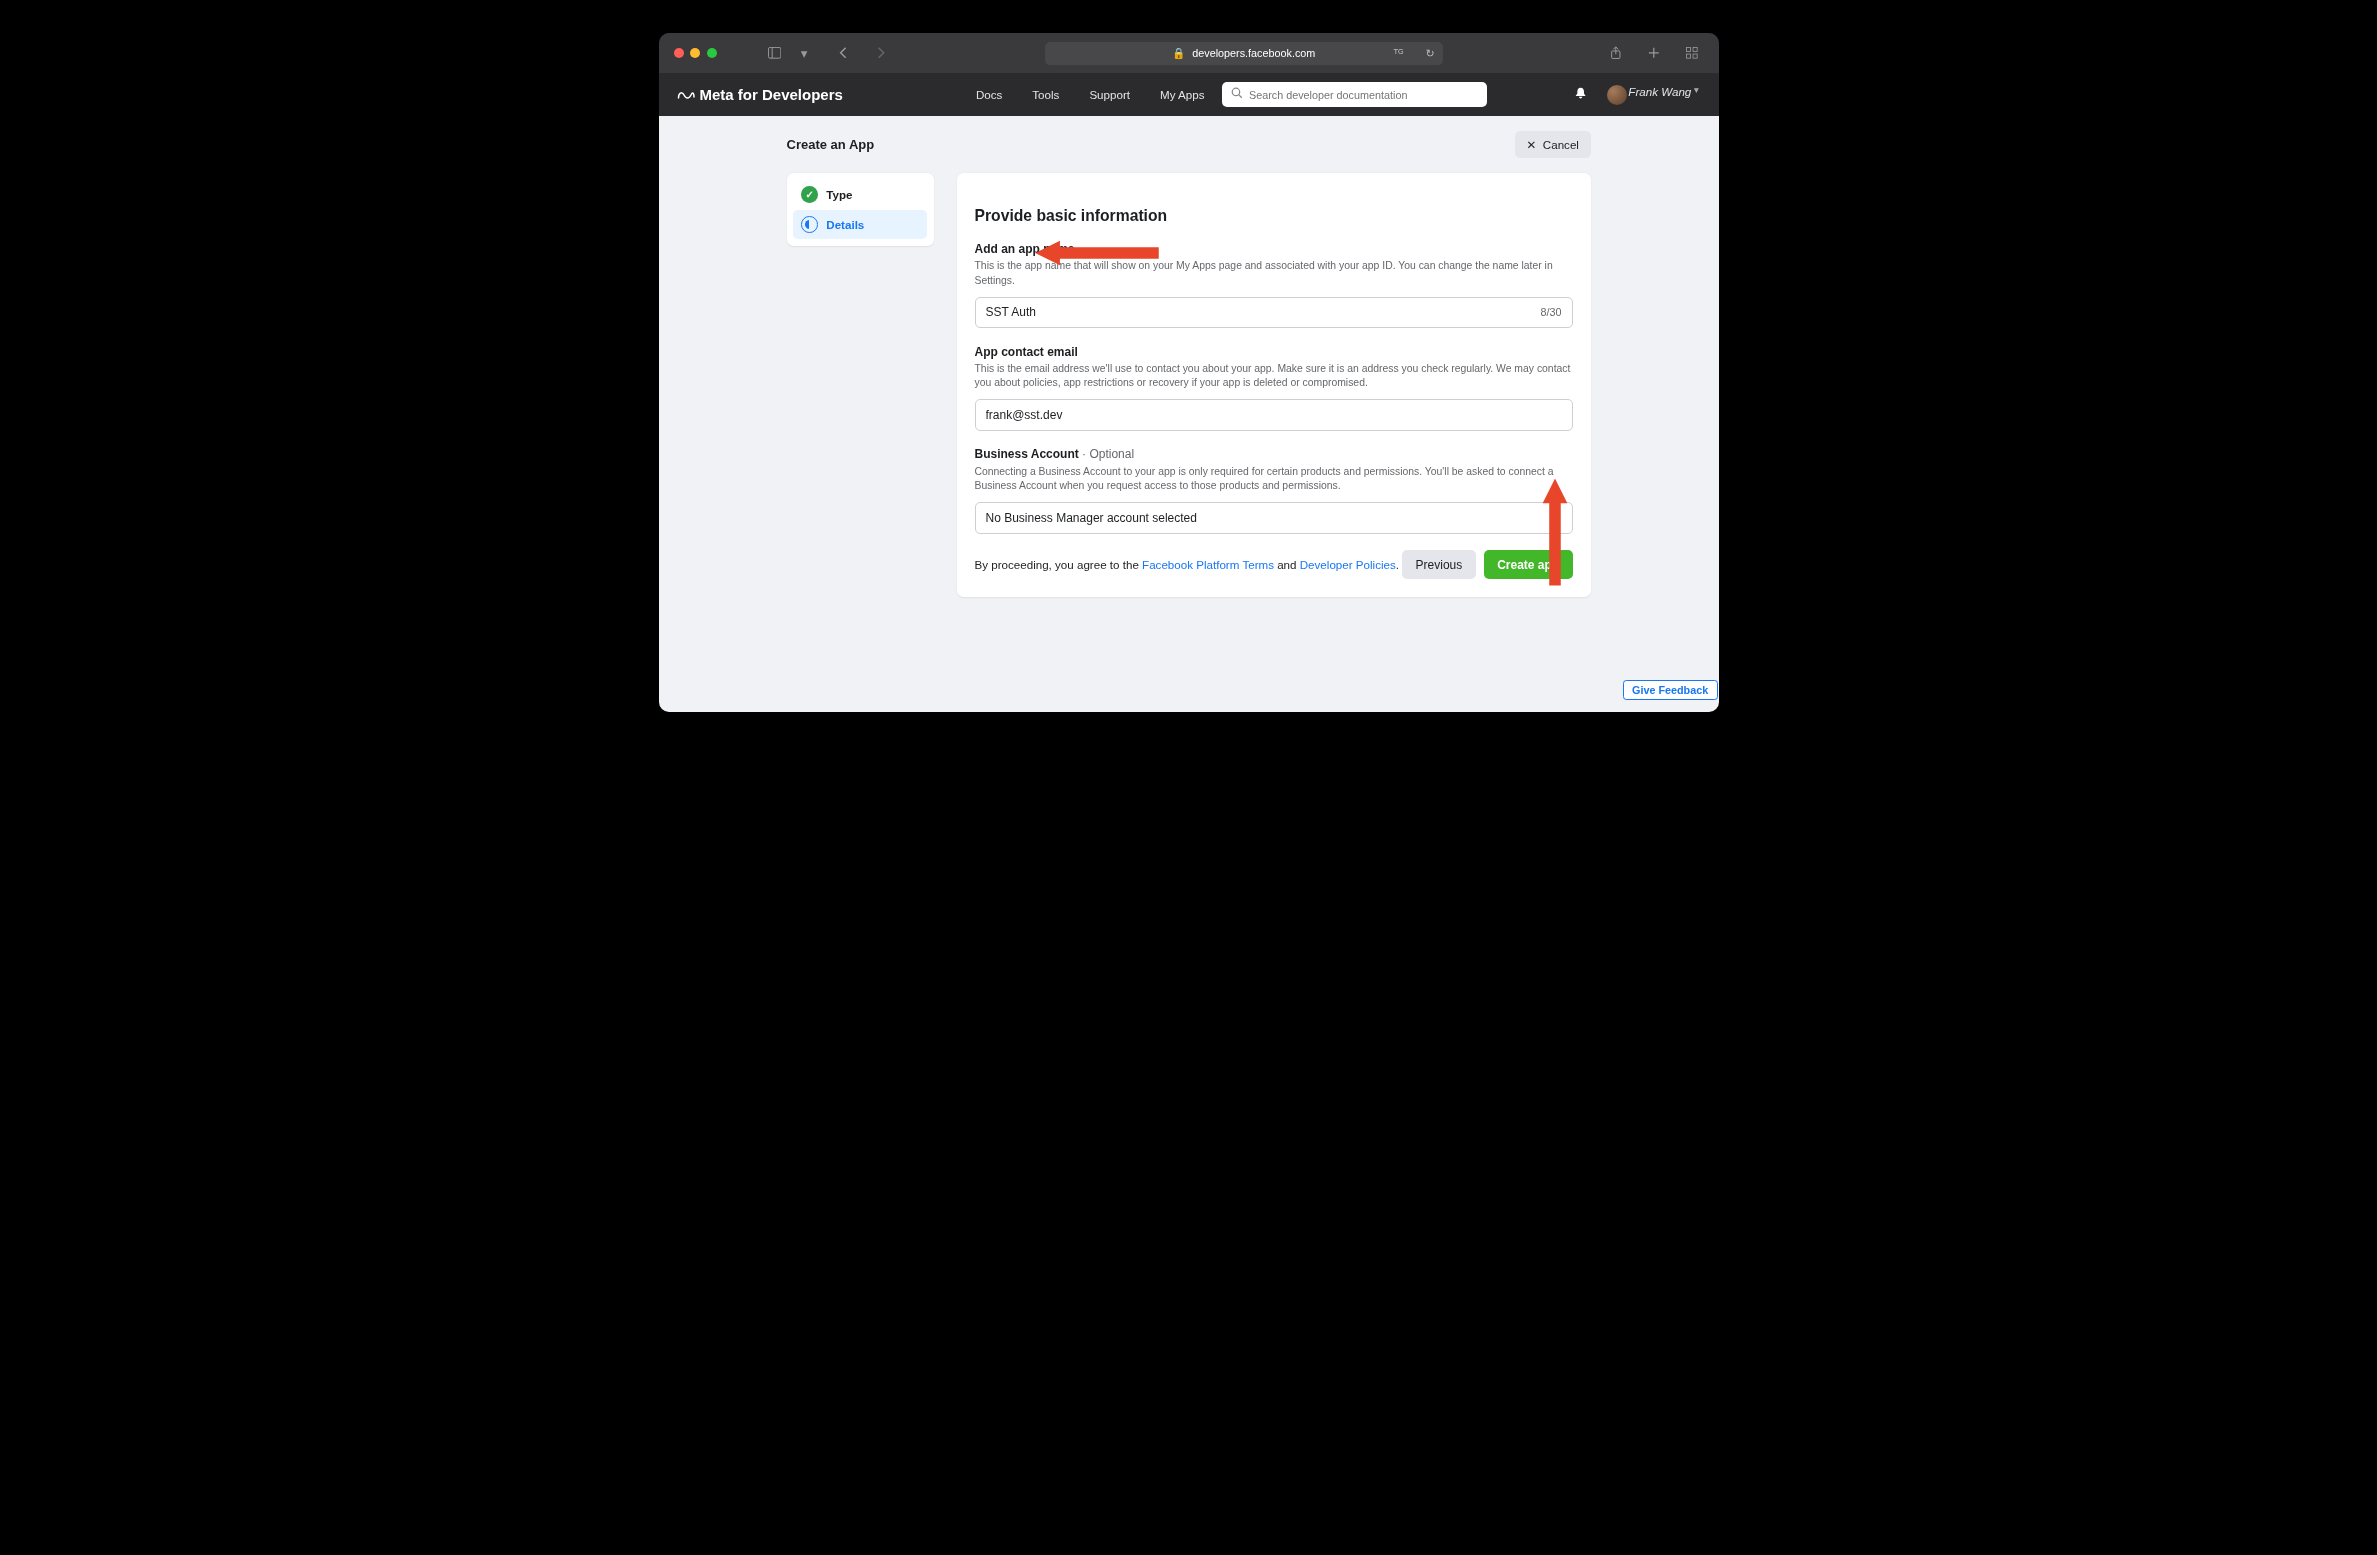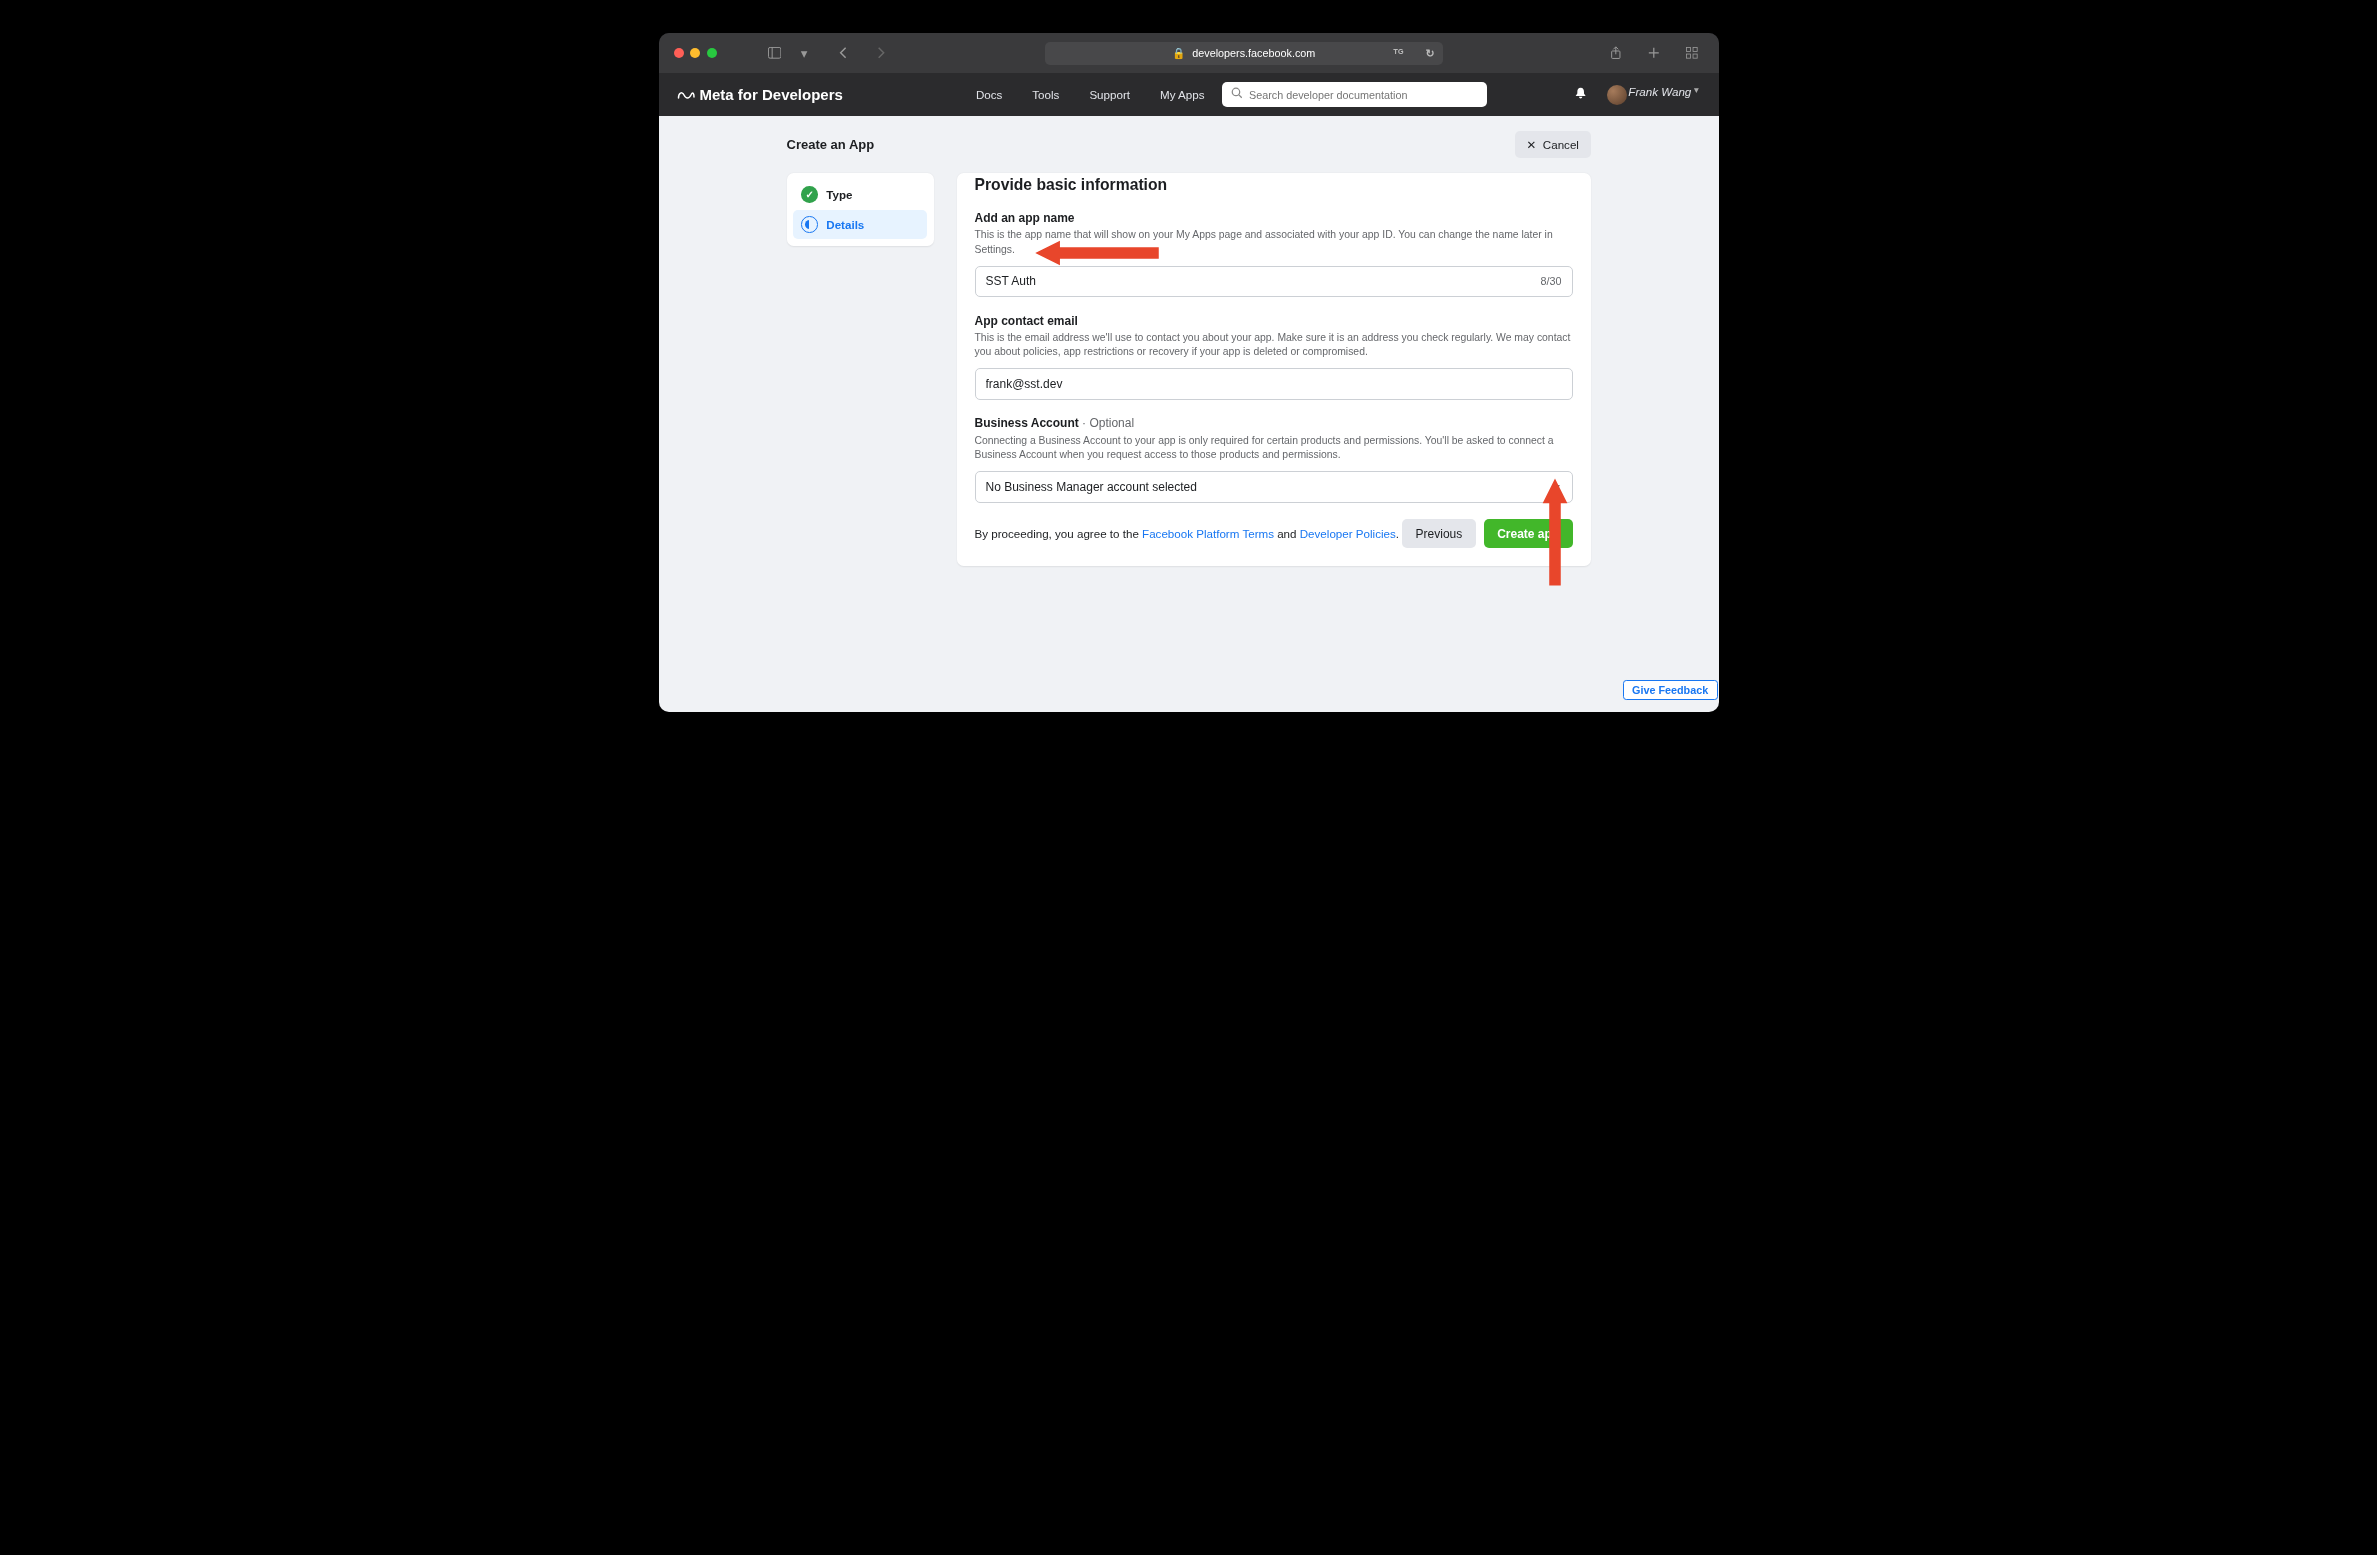--- a/index.html
+++ b/index.html
@@ -9,21 +9,21 @@
 .dots { display: flex; gap: 6.6px; }
 .dot { width: 10px; height: 10px; border-radius: 50%; }
 .dot.r { background: #ff5f57; }
 .dot.y { background: #febc2e; }
 .dot.g { background: #28c840; }
 .tb-spacer { width: 33px; }
 .tb-btn { color: #999; display: flex; align-items: center; justify-content: center; width: 23px; height: 23px; border-radius: 3.3px; }
 .tb-nav { display: flex; gap: 15px; margin-left: 10px; }
 .addr { flex: 1; display: flex; justify-content: center; }
 .addr-inner { width: 398px; height: 23px; background: #48484a; border-radius: 5px; display: flex; align-items: center; justify-content: center; gap: 6.6px; color: #fff; font-size: 10.8px; position: relative; }
-.addr-right-icons { position: absolute; right: 8.3px; display: flex; gap: 22px; color: #bbb; font-weight: bold; }
+.addr-right-icons { position: absolute; right: 8.3px; display: flex; gap: 22px; color: #bbb; }
 .tb-right { display: flex; gap: 15px; margin-left: 10px; color: #999; }
 .hdr { height: 43px; background: #2b2b2d; display: flex; align-items: center; padding: 0 18px; }
 .brand { display: flex; align-items: center; gap: 5px; color: #fff; font-size: 15px; font-weight: 600; }
 .brand svg { width: 18px; height: 18px; }
 .nav { display: flex; gap: 30px; margin-left: 133px; }
 .nav a { color: #e2e4e9; font-size: 11.6px; text-decoration: none; font-weight: 500; }
 .search { margin-left: 18px; width: 265px; height: 25px; background: #fff; border-radius: 5px; display: flex; align-items: center; padding: 0 8.3px; gap: 6.6px; }
 .search input { border: none; outline: none; flex: 1; font-size: 10.8px; color: #333; }
 .hdr-right { margin-left: auto; display: flex; align-items: center; gap: 20px; color: #e2e4e9; font-size: 11.6px; }
 .avatar { width: 20px; height: 20px; border-radius: 50%; background: radial-gradient(circle at 30% 30%, #a67b5b, #5a3e2b); }
@@ -33,21 +33,21 @@
 .page-title { font-size: 13px; font-weight: 700; color: #1c1e21; }
 .cancel { background: #e4e6eb; border: none; border-radius: 5px; padding: 6.6px 11.6px; display: flex; align-items: center; gap: 6.6px; font-size: 11.6px; color: #1c1e21; cursor: pointer; font-weight: 500; }
 .cols { max-width: 804px; margin: 0 auto; display: flex; gap: 23px; }
 .side { width: 147px; background: #fff; border-radius: 6.6px; padding: 6.6px; height: fit-content; box-shadow: 0 0.8px 1.7px rgba(0,0,0,.08); }
 .step { display: flex; align-items: center; gap: 8.3px; padding: 6.6px 8.3px; border-radius: 5px; font-size: 11.6px; font-weight: 600; }
 .step.done .chip { width: 16.6px; height: 16.6px; border-radius: 50%; background: #31a24c; display: flex; align-items: center; justify-content: center; color: #fff; font-size: 10px; }
 .step.done { color: #1c1e21; }
 .step.active { background: #e7f3ff; color: #1877f2; }
 .step.active .chip { width: 16.6px; height: 16.6px; border-radius: 50%; border: 1.7px solid #1877f2; position: relative; }
 .step.active .chip::after { content: ""; position: absolute; inset: 2.5px; border-radius: 50%; background: linear-gradient(90deg, #1877f2 50%, transparent 50%); }
-.main { flex: 1; background: #fff; border-radius: 6.6px; padding: 3px 18px 18px; box-shadow: 0 0.8px 1.7px rgba(0,0,0,.08); position: relative; }
+.main { flex: 1; background: #fff; border-radius: 6.6px; padding: 34px 18px 18px; box-shadow: 0 0.8px 1.7px rgba(0,0,0,.08); position: relative; }
 .main h2 { font-size: 15.7px; font-weight: 700; color: #1c1e21; margin-bottom: 16.6px; }
 .field { margin-bottom: 16.6px; }
 .flabel { font-size: 12px; font-weight: 600; color: #1c1e21; margin-bottom: 3.3px; }
 .flabel .opt { color: #65676b; font-weight: 500; }
 .fhelp { font-size: 10.4px; color: #65676b; margin-bottom: 8.3px; line-height: 1.4; }
 .inp { width: 100%; height: 31.5px; border: 0.8px solid #ccd0d5; border-radius: 5px; padding: 0 10px; font-size: 11.6px; display: flex; align-items: center; justify-content: space-between; }
 .inp input { border: none; outline: none; flex: 1; font-size: 12px; color: #1c1e21; }
 .counter { font-size: 10.8px; color: #65676b; }
 .sel { width: 100%; height: 31.5px; border: 0.8px solid #ccd0d5; border-radius: 5px; padding: 0 10px; font-size: 12px; display: flex; align-items: center; justify-content: space-between; color: #1c1e21; cursor: pointer; }
 .caret { font-size: 8.3px; color: #444; }

